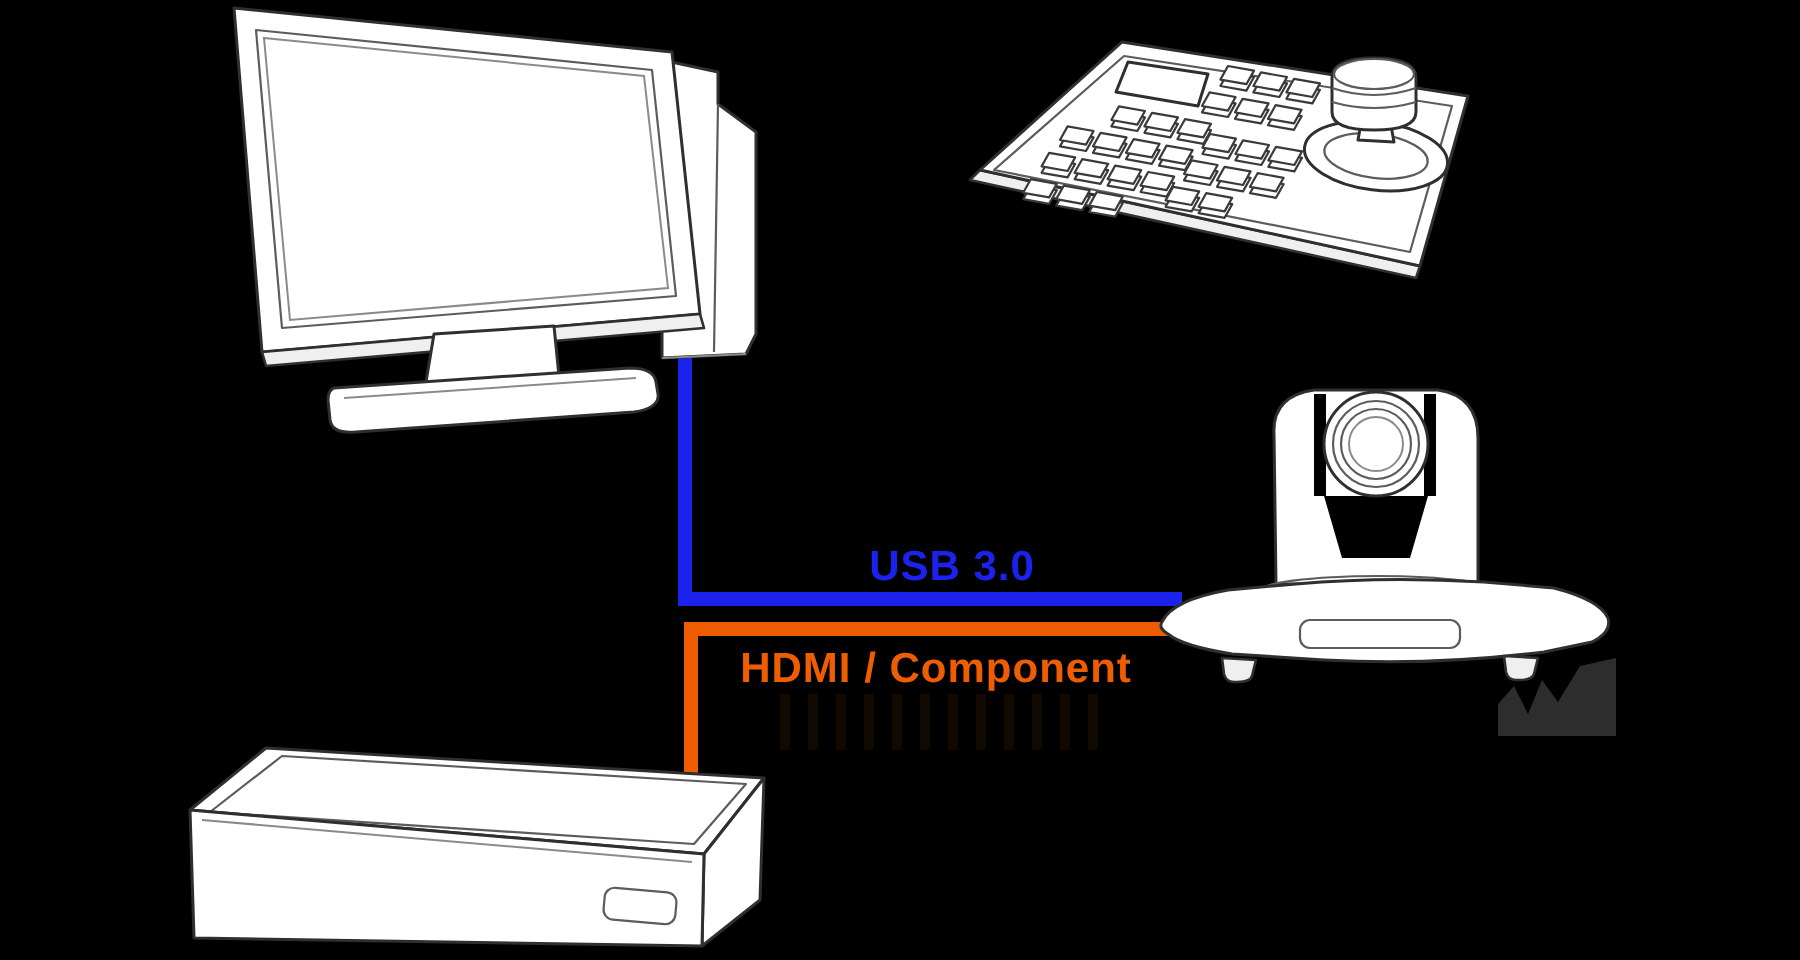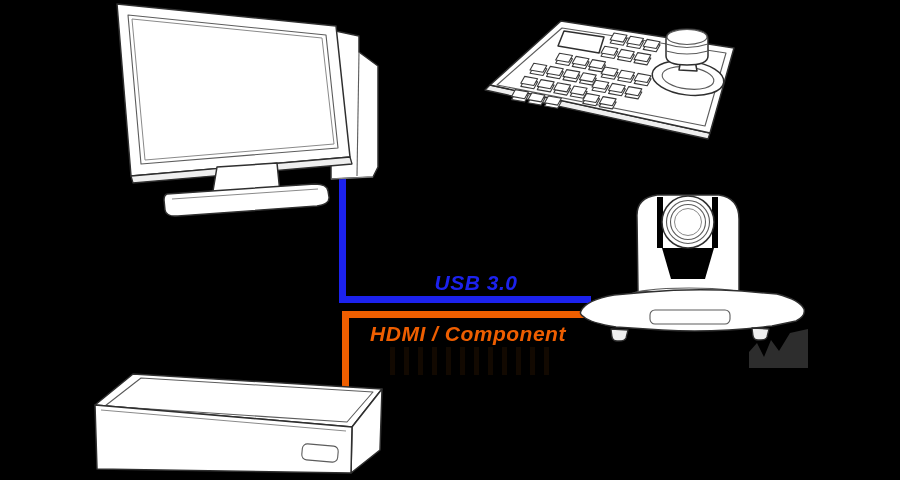--- a/index.html
+++ b/index.html
@@ -1,17 +1,17 @@
 <!DOCTYPE html>
 <html><head>
 <meta charset="utf-8">
 <style>
   html,body{margin:0;padding:0;background:#000;}
   .stage{position:relative;width:884px;height:480px;background:#000;overflow:hidden;
-         font-family:"Liberation Sans",sans-serif;font-style:italic;}
+         font-family:"Liberation Sans",sans-serif;}
   svg{position:absolute;left:0;top:0;}
   .art{fill:#ffffff;stroke:#2f2f2f;stroke-width:1.5;stroke-linejoin:round;stroke-linecap:round;}
   .art2{fill:none;stroke:#5c5c5c;stroke-width:1.1;stroke-linejoin:round;}
   .art3{fill:none;stroke:#8a8a8a;stroke-width:1;}
   .shade{fill:#efefef;stroke:#2f2f2f;stroke-width:1.3;stroke-linejoin:round;}
   .blackcut{fill:#000;stroke:none;}
   .cable{fill:none;stroke-width:7;}
   .lbl{font-weight:bold;font-size:21px;letter-spacing:0.5px;}
   .key{fill:#fff;stroke:#3a3a3a;stroke-width:1.1;stroke-linejoin:round;}
 </style>

